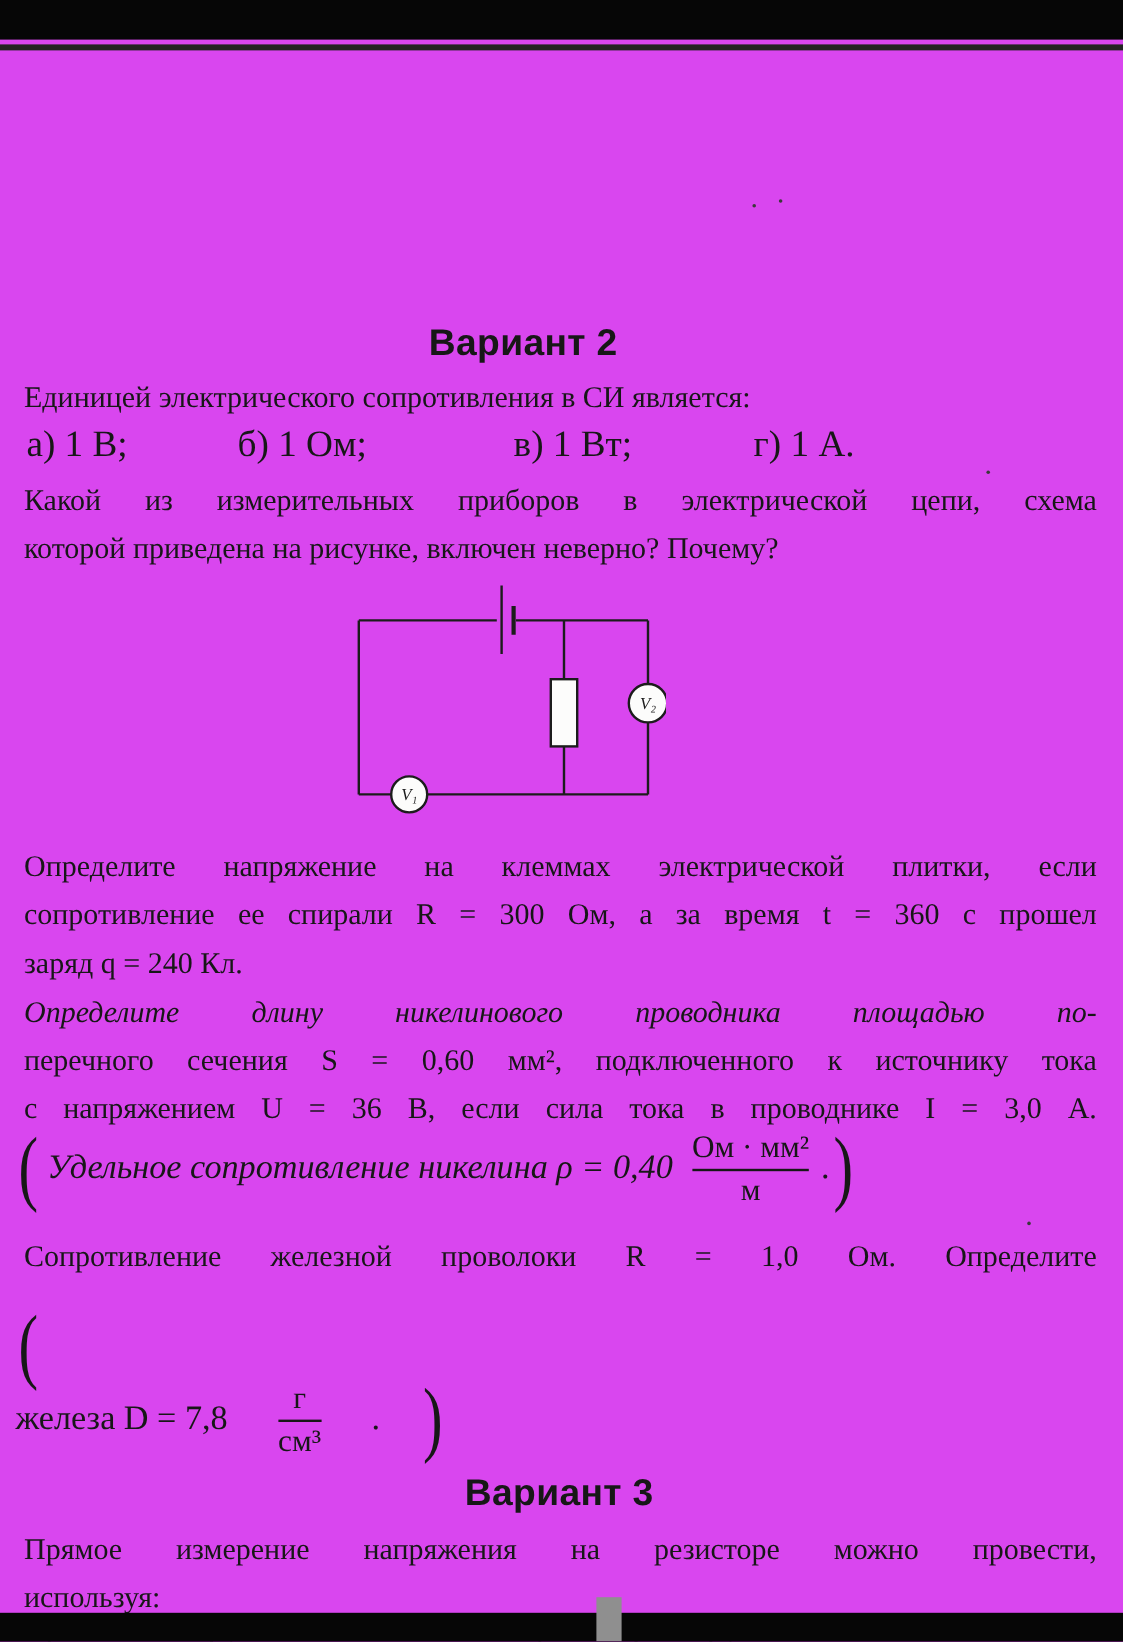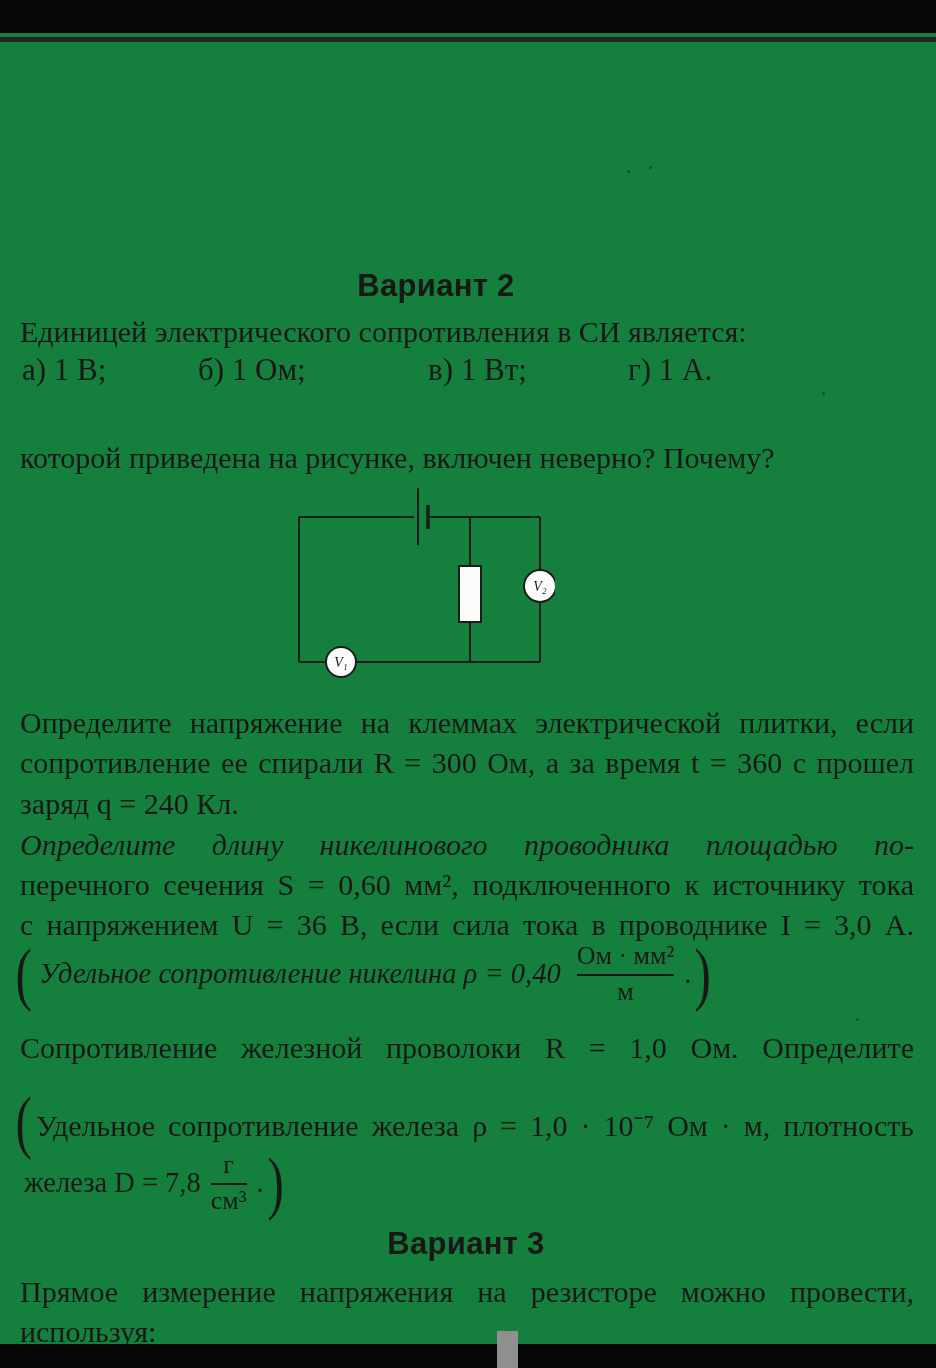--- a/index.html
+++ b/index.html
@@ -1,34 +1,34 @@
 <!DOCTYPE html>
 <html><head>
 <meta charset="utf-8">
 <style>
   html,body { margin:0; padding:0; background:#000; }
   .stage {
     position:relative; width:936px; height:1368px; overflow:hidden;
-    background:#15803d; color:#171717;
+    background:#d946ef; color:#171717;
     font-family:"Liberation Serif", serif;
   }
   .bar { position:absolute; left:0; width:936px; background:#060606; }
   .topbar { top:0; height:33px; }
   .topedge { position:absolute; left:0; top:37px; width:936px; height:5px; background:#232323; }
   .bottombar { top:1344px; height:24px; z-index:10; }
   .scroll-artifact { position:absolute; left:497px; top:1331px; width:21px; height:37px; background:#8f8f8f; z-index:11; }
 
   .title {
     position:absolute; left:0; width:872px; text-align:center;
     font-family:"Liberation Sans", sans-serif; font-weight:bold;
     font-size:31px; letter-spacing:0.3px;
   }
   .pline {
     position:absolute; left:20px; width:894px;
-    font-size:30px; line-height:40px; white-space:nowrap;
+    font-size:25px; line-height:40px; white-space:nowrap;
   }
   .j { text-align:justify; text-align-last:justify; white-space:normal; }
   .opt { position:absolute; font-size:31px; }
 
   .noteline {
     position:absolute; display:flex; align-items:center;
     font-size:28.5px;
   }
   .bigp {
     font-size:70px; font-weight:400; line-height:1;
@@ -51,20 +51,21 @@
 
   <div class="title" style="top:268px;">Вариант 2</div>
 
   <div class="pline" style="top:312px;">Единицей электрического сопротивления в СИ является:</div>
 
   <span class="opt" style="left:22px;  top:352px;">а) 1 В;</span>
   <span class="opt" style="left:198px; top:352px;">б) 1 Ом;</span>
   <span class="opt" style="left:428px; top:352px;">в) 1 Вт;</span>
   <span class="opt" style="left:628px; top:352px;">г) 1 А.</span>
 
+  <div class="pline j" style="top:398px;">Какой из измерительных приборов в электрической цепи, схема</div>
   <div class="pline" style="top:438px;">которой приведена на рисунке, включен неверно? Почему?</div>
 
   <svg class="circuit" width="262" height="198" viewBox="0 0 262 198">
     <g stroke="#1c1c1c" stroke-width="2" fill="none">
 
       <line x1="6" y1="33" x2="121" y2="33"></line>
       <line x1="137" y1="33" x2="247" y2="33"></line>
 
       <line x1="125" y1="4" x2="125" y2="61"></line>
       <line x1="135" y1="21" x2="135" y2="45" stroke-width="3.5"></line>
@@ -107,23 +108,22 @@
     </span>
     <span>.</span>
     <span class="bigp">)</span>
   </div>
 
   <div class="pline j" style="top:1028px;">Сопротивление железной проволоки R = 1,0 Ом. Определите</div>
 
   <div class="noteline" style="left:12px; top:1096px; height:52px;">
     <span class="bigp">(</span>
   </div>
-  <div class="pline j" style="left:36px; top:1106px; width:878px;">Удельное сопротивление железа ρ = 1,0 · 10⁻⁷ Ом · м, плотность</div>
 
-  <div class="noteline" style="left:24px; top:1146px; height:74px;">
+  <div class="noteline" style="left:13px; top:1146px; height:74px;gap:32px;">
     <span>железа D = 7,8</span>
     <span class="frac">
       <span>г</span>
       <span class="bar-line"></span>
       <span>см³</span>
     </span>
     <span>.</span>
     <span class="bigp">)</span>
   </div>
 

